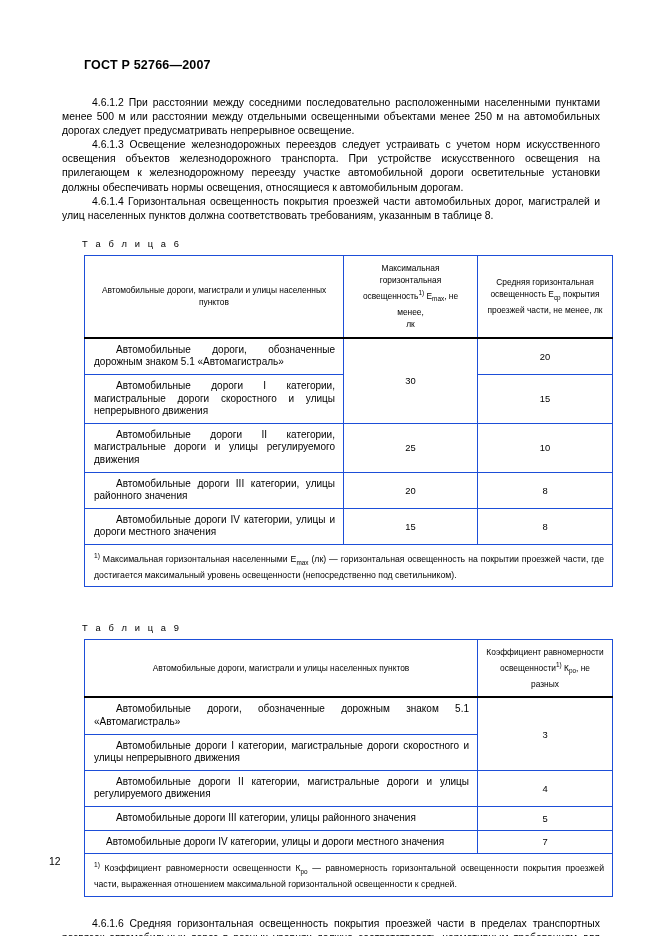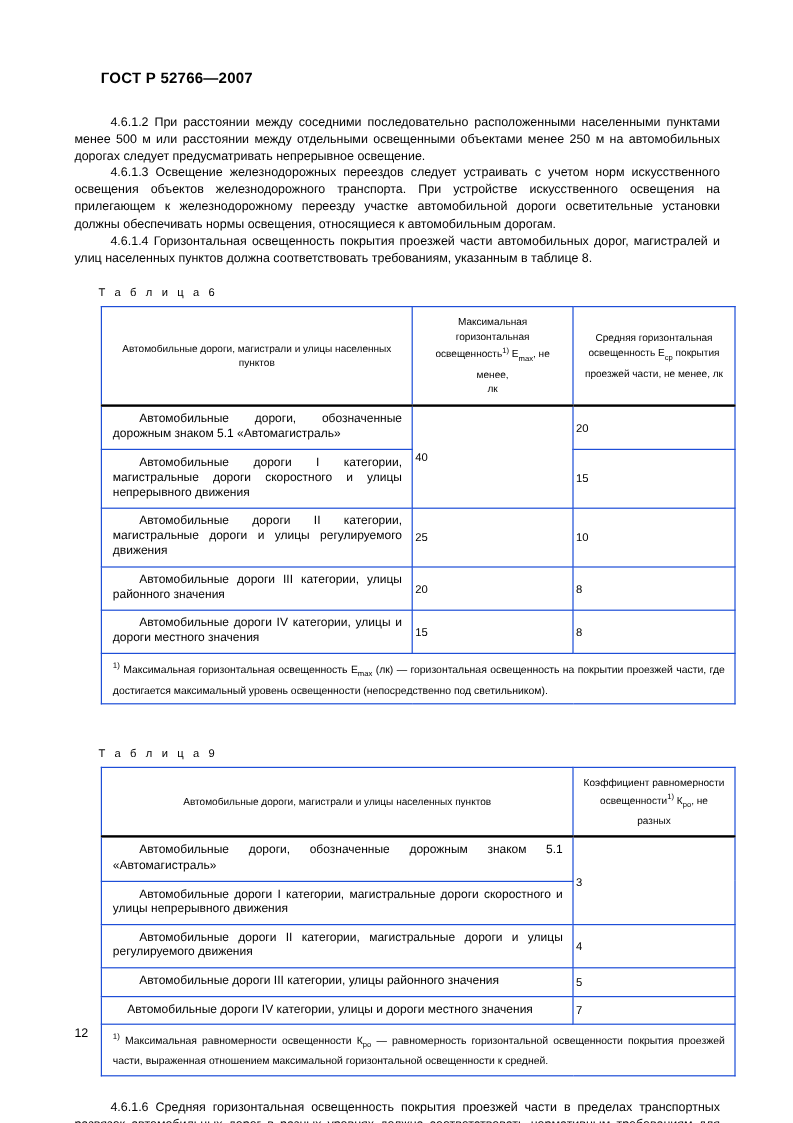--- a/index.html
+++ b/index.html
@@ -83,21 +83,21 @@
     text-align: justify;
     text-justify: inter-word;
     text-indent: 22px;
     padding: 5px 8px 5px 9px;
   }
   .cell-desc.nojust {
     text-align: left;
   }
   .cell-num {
     font-size: 9.4px;
-    text-align: left;
+    text-align: center;
     padding: 4px 2px;
   }
   .footnote-cell {
     font-size: 8.7px;
     line-height: 12.4px;
     text-align: justify;
     text-justify: inter-word;
     padding: 5px 8px 5px 9px;
   }
   .footnote-cell .sup {
@@ -107,21 +107,21 @@
   .sup {
     font-size: 6.4px;
     vertical-align: super;
   }
   .sub {
     font-size: 6.4px;
     vertical-align: sub;
   }
   .page-number {
     position: absolute;
-    left: 62px;
+    left: 49px;
     top: 856px;
     font-size: 10.4px;
   }
 </style>
 </head>
 <body>
 
 <div class="page">
 
   <div class="header-line">ГОСТ Р 52766—2007</div>
@@ -162,21 +162,21 @@
             </div>
           </td>
         </tr>
       </thead>
       <tbody>
         <tr>
           <td>
             <div class="cell-desc">Автомобильные дороги, обозначенные дорожным знаком 5.1 «Автомагистраль»</div>
           </td>
           <td rowspan="2">
-            <div class="cell-num">40</div>
+            <div class="cell-num">30</div>
           </td>
           <td>
             <div class="cell-num">20</div>
           </td>
         </tr>
         <tr>
           <td>
             <div class="cell-desc">Автомобильные дороги I категории, магистральные дороги скоростного и улицы непрерывного движения</div>
           </td>
           <td>
@@ -212,21 +212,21 @@
           <td>
             <div class="cell-num">15</div>
           </td>
           <td>
             <div class="cell-num">8</div>
           </td>
         </tr>
         <tr>
           <td colspan="3">
             <div class="footnote-cell">
-              <span class="sup">1)</span><span> Максимальная  горизонтальная  освещенность  E</span><span class="sub">max</span><span> (лк) — горизонтальная  освещенность  на  покрытии проезжей части, где достигается максимальный уровень освещенности (непосредственно под светильником).</span>
+              <span class="sup">1)</span><span> Максимальная  горизонтальная  населенными  E</span><span class="sub">max</span><span> (лк) — горизонтальная  освещенность  на  покрытии проезжей части, где достигается максимальный уровень освещенности (непосредственно под светильником).</span>
             </div>
           </td>
         </tr>
       </tbody>
     </table>
 
     <div class="spacer-20"></div>
 
 
     <div class="spacer-16"></div>
@@ -285,21 +285,21 @@
           <td>
             <div class="cell-desc nojust" style="text-indent:12px;">Автомобильные дороги IV категории, улицы и дороги местного значения</div>
           </td>
           <td>
             <div class="cell-num">7</div>
           </td>
         </tr>
         <tr>
           <td colspan="2">
             <div class="footnote-cell">
-              <span class="sup">1)</span><span> Максимальная  равномерности  освещенности  К</span><span class="sub">ро</span><span> — равномерность  горизонтальной  освещенности покрытия проезжей части, выраженная отношением максимальной горизонтальной освещенности к средней.</span>
+              <span class="sup">1)</span><span> Коэффициент  равномерности  освещенности  К</span><span class="sub">ро</span><span> — равномерность  горизонтальной  освещенности покрытия проезжей части, выраженная отношением максимальной горизонтальной освещенности к средней.</span>
             </div>
           </td>
         </tr>
       </tbody>
     </table>
 
     <div class="spacer-20"></div>
 
     <p class="para">4.6.1.6  Средняя горизонтальная освещенность покрытия проезжей части в пределах транспортных развязок автомобильных дорог в разных уровнях должна соответствовать нормативным требованиям для соответствующей категории автомобильной дороги, магистрали и улицы населенных пунктов в соответствии с таблицей 8 для основной автомобильной дороги и не менее 10 лк — на съездах и ответвлениях.</p>
 

